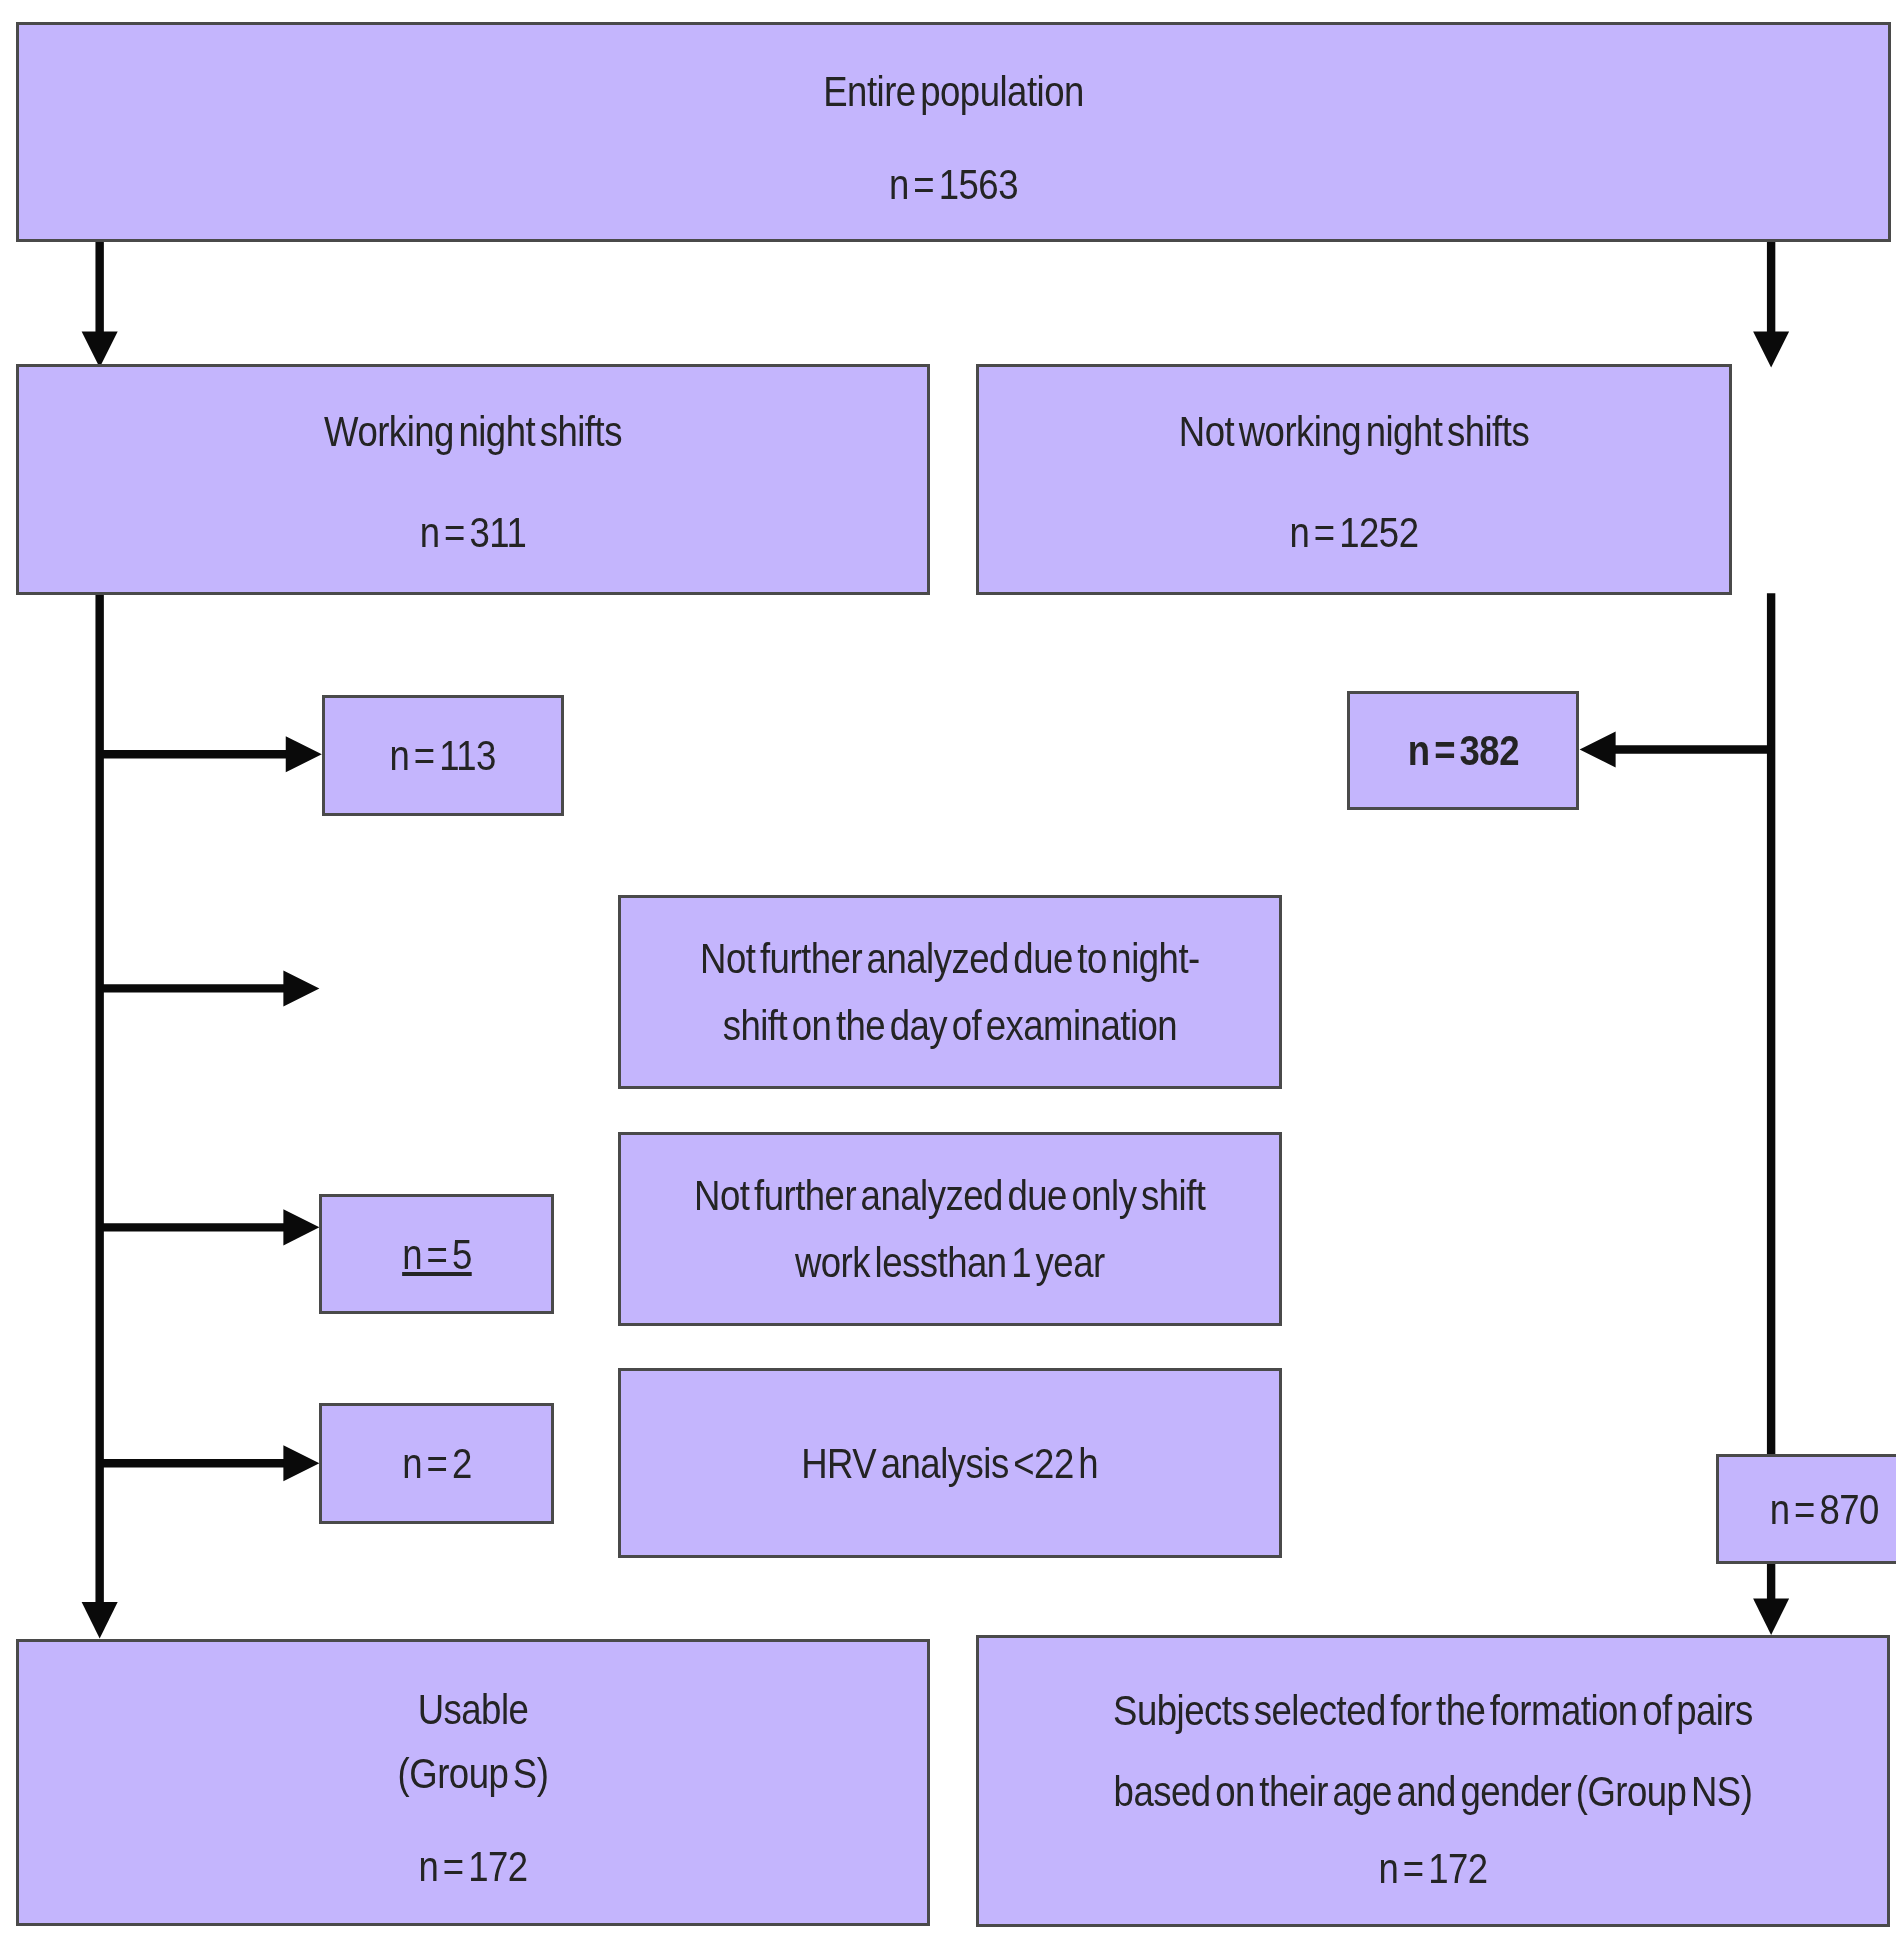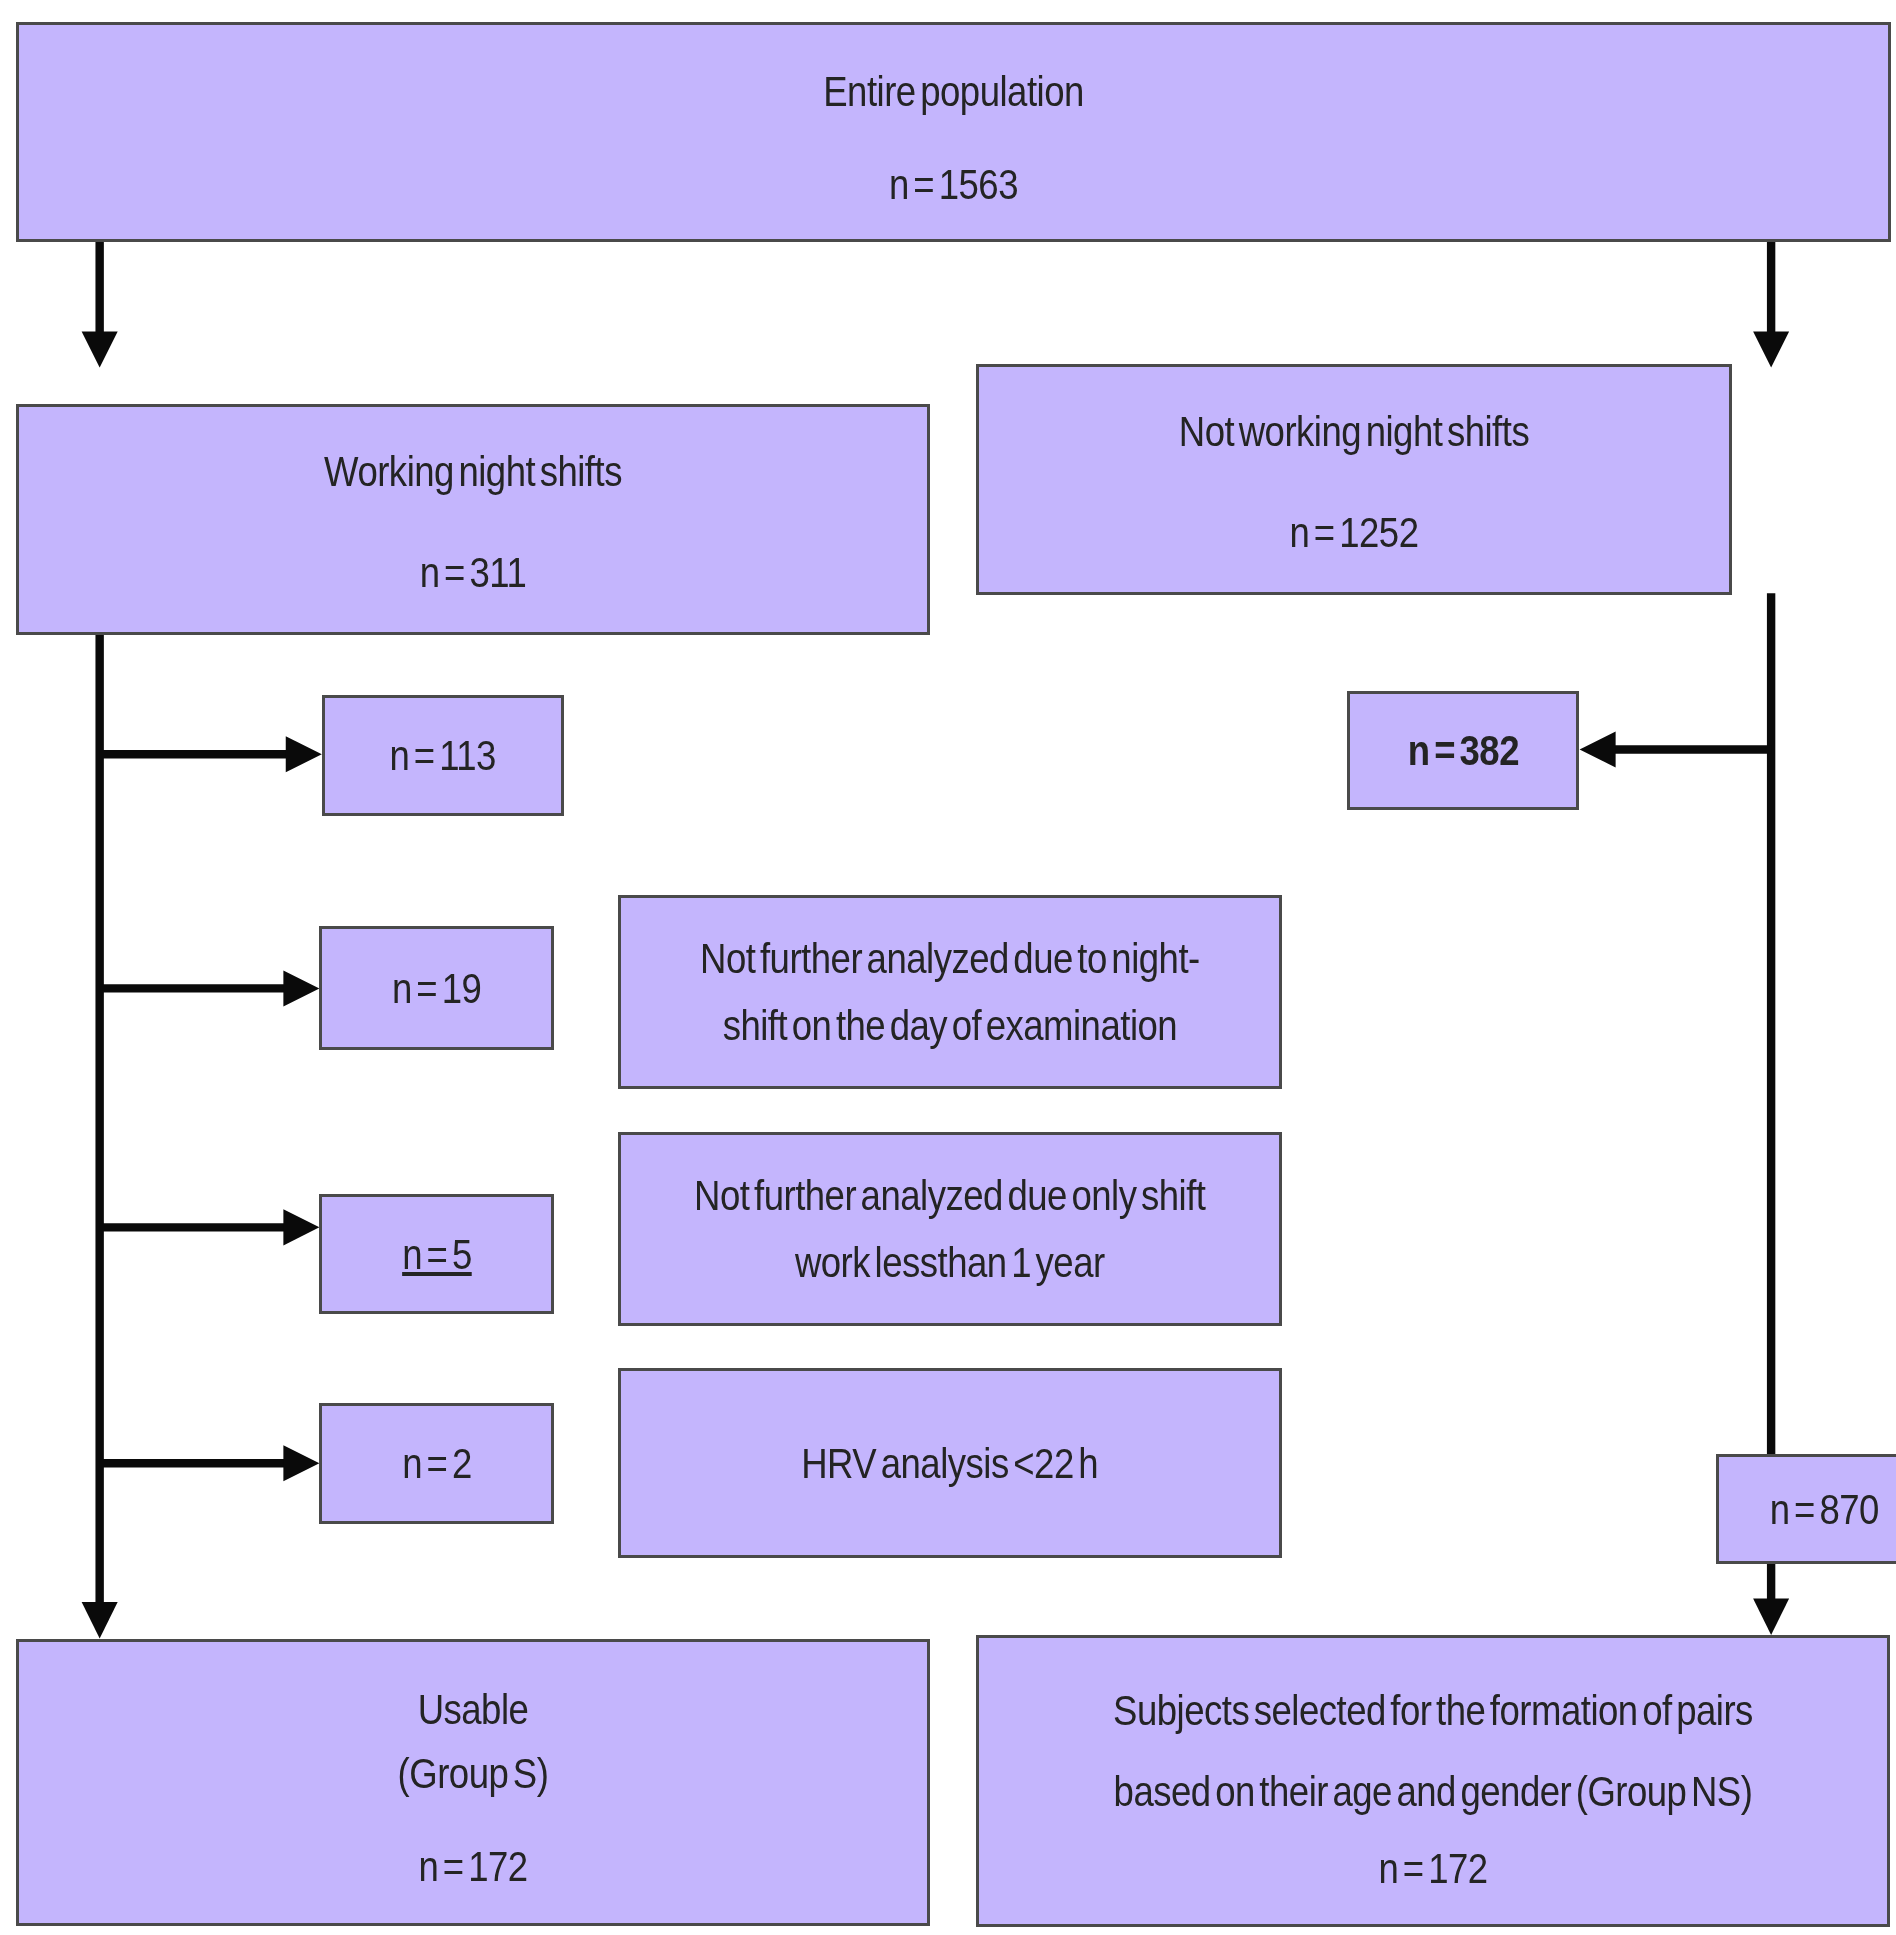--- a/index.html
+++ b/index.html
@@ -105,40 +105,37 @@
         <polygon points="2691,1218 2691,1278 2631,1248" stroke="none"></polygon>
       </g>
     </g>
   </svg>
 
   <div class="box big" style="left:15.6px; top:21.6px; width:1875px; height:220px;">
     <div class="txt" style="top:38px;">Entire population</div>
     <div class="txt" style="top:131px;">n = 1563</div>
   </div>
 
-  <div class="box big" style="left:15.6px; top:364px; width:914px; height:231px;margin-top:40px;">
+  <div class="box big" style="left:15.6px; top:364px; width:914px; height:231px;">
     <div class="txt" style="top:36px;">Working night shifts</div>
     <div class="txt" style="top:137px;">n = 311</div>
   </div>
 
   <div class="box big" style="left:976px; top:364px; width:756px; height:231px;">
     <div class="txt" style="top:36px;">Not working night shifts</div>
     <div class="txt" style="top:137px;">n = 1252</div>
   </div>
 
   <div class="box centerbox" style="left:322px; top:695px; width:242px; height:121px;">
     <div class="ctxt">n = 113</div>
   </div>
   <div class="box centerbox" style="left:1347px; top:691px; width:232px; height:119px;font-weight:bold;">
     <div class="ctxt">n = 382</div>
   </div>
 
-  <div class="box centerbox" style="left:319px; top:926px; width:235px; height:124px;">
-    <div class="ctxt">n = 19</div>
-  </div>
   <div class="box centerbox desc" style="left:618px; top:895px; width:664px; height:194px;">
     <div class="ctxt">Not further analyzed due to night-
 shift on the day of examination</div>
   </div>
 
   <div class="box centerbox" style="left:319px; top:1194px; width:235px; height:120px;text-decoration:underline;">
     <div class="ctxt">n = 5</div>
   </div>
   <div class="box centerbox desc" style="left:618px; top:1132px; width:664px; height:194px;">
     <div class="ctxt">Not further analyzed due only shift

